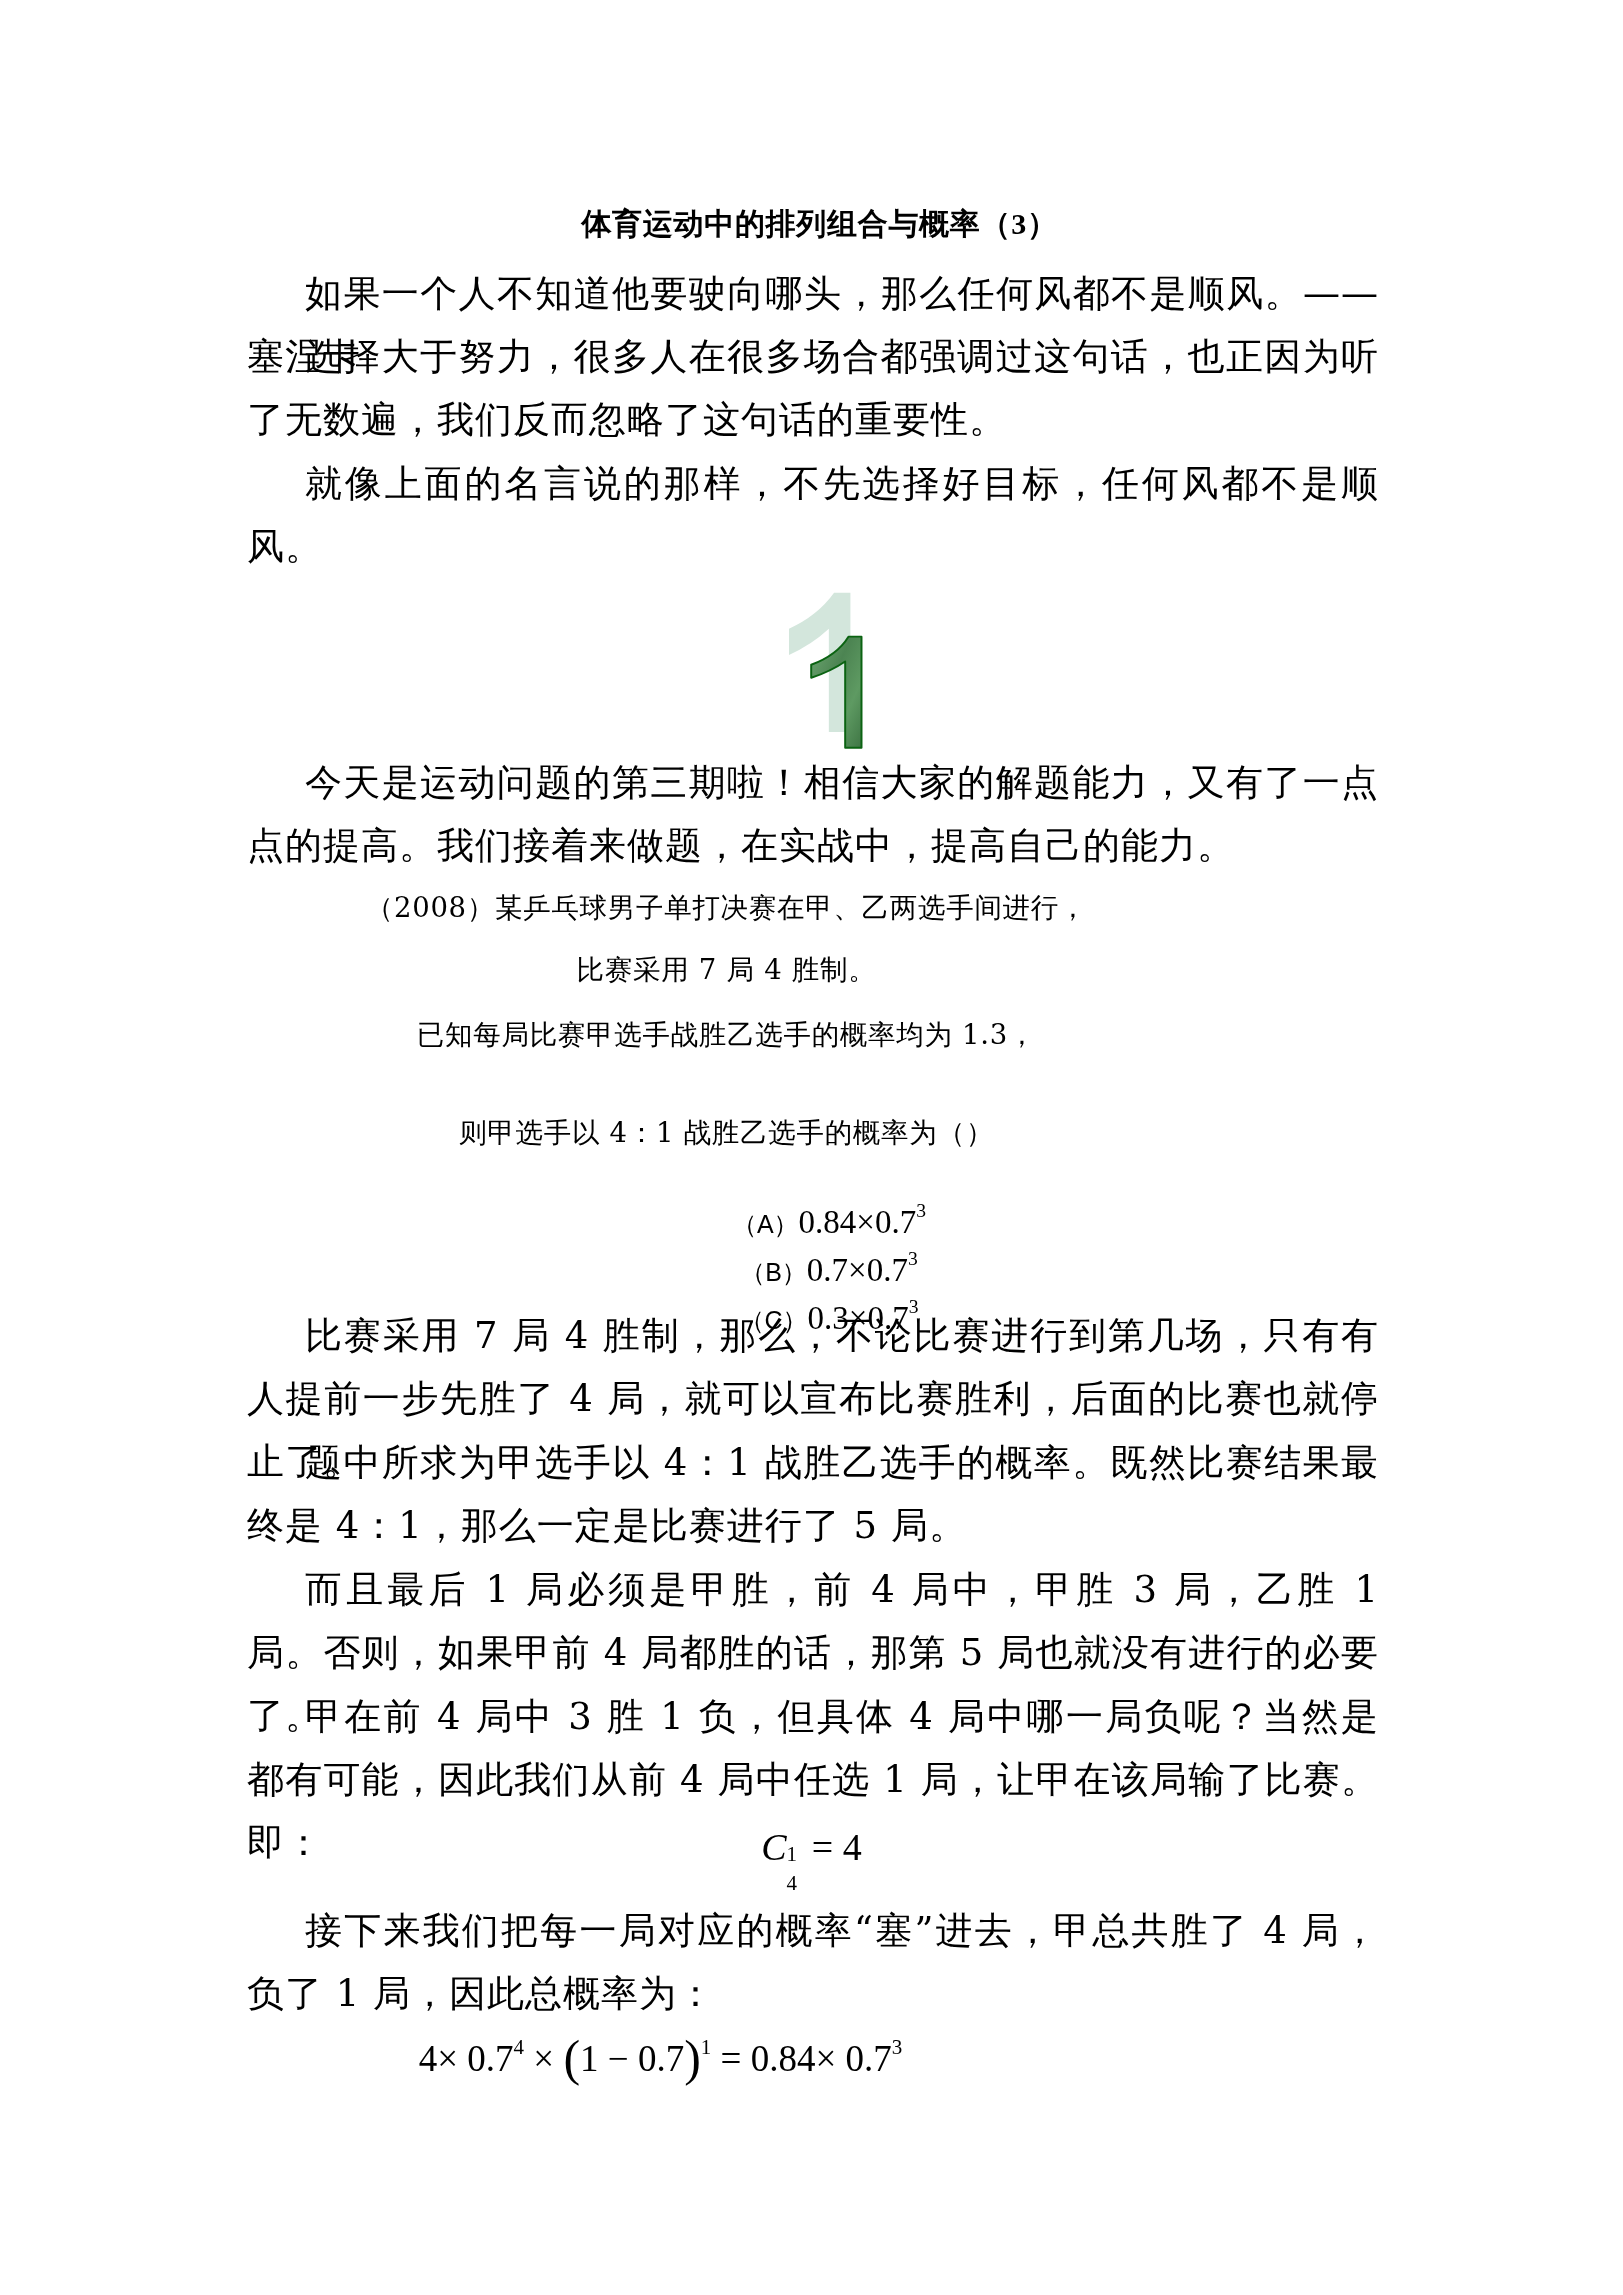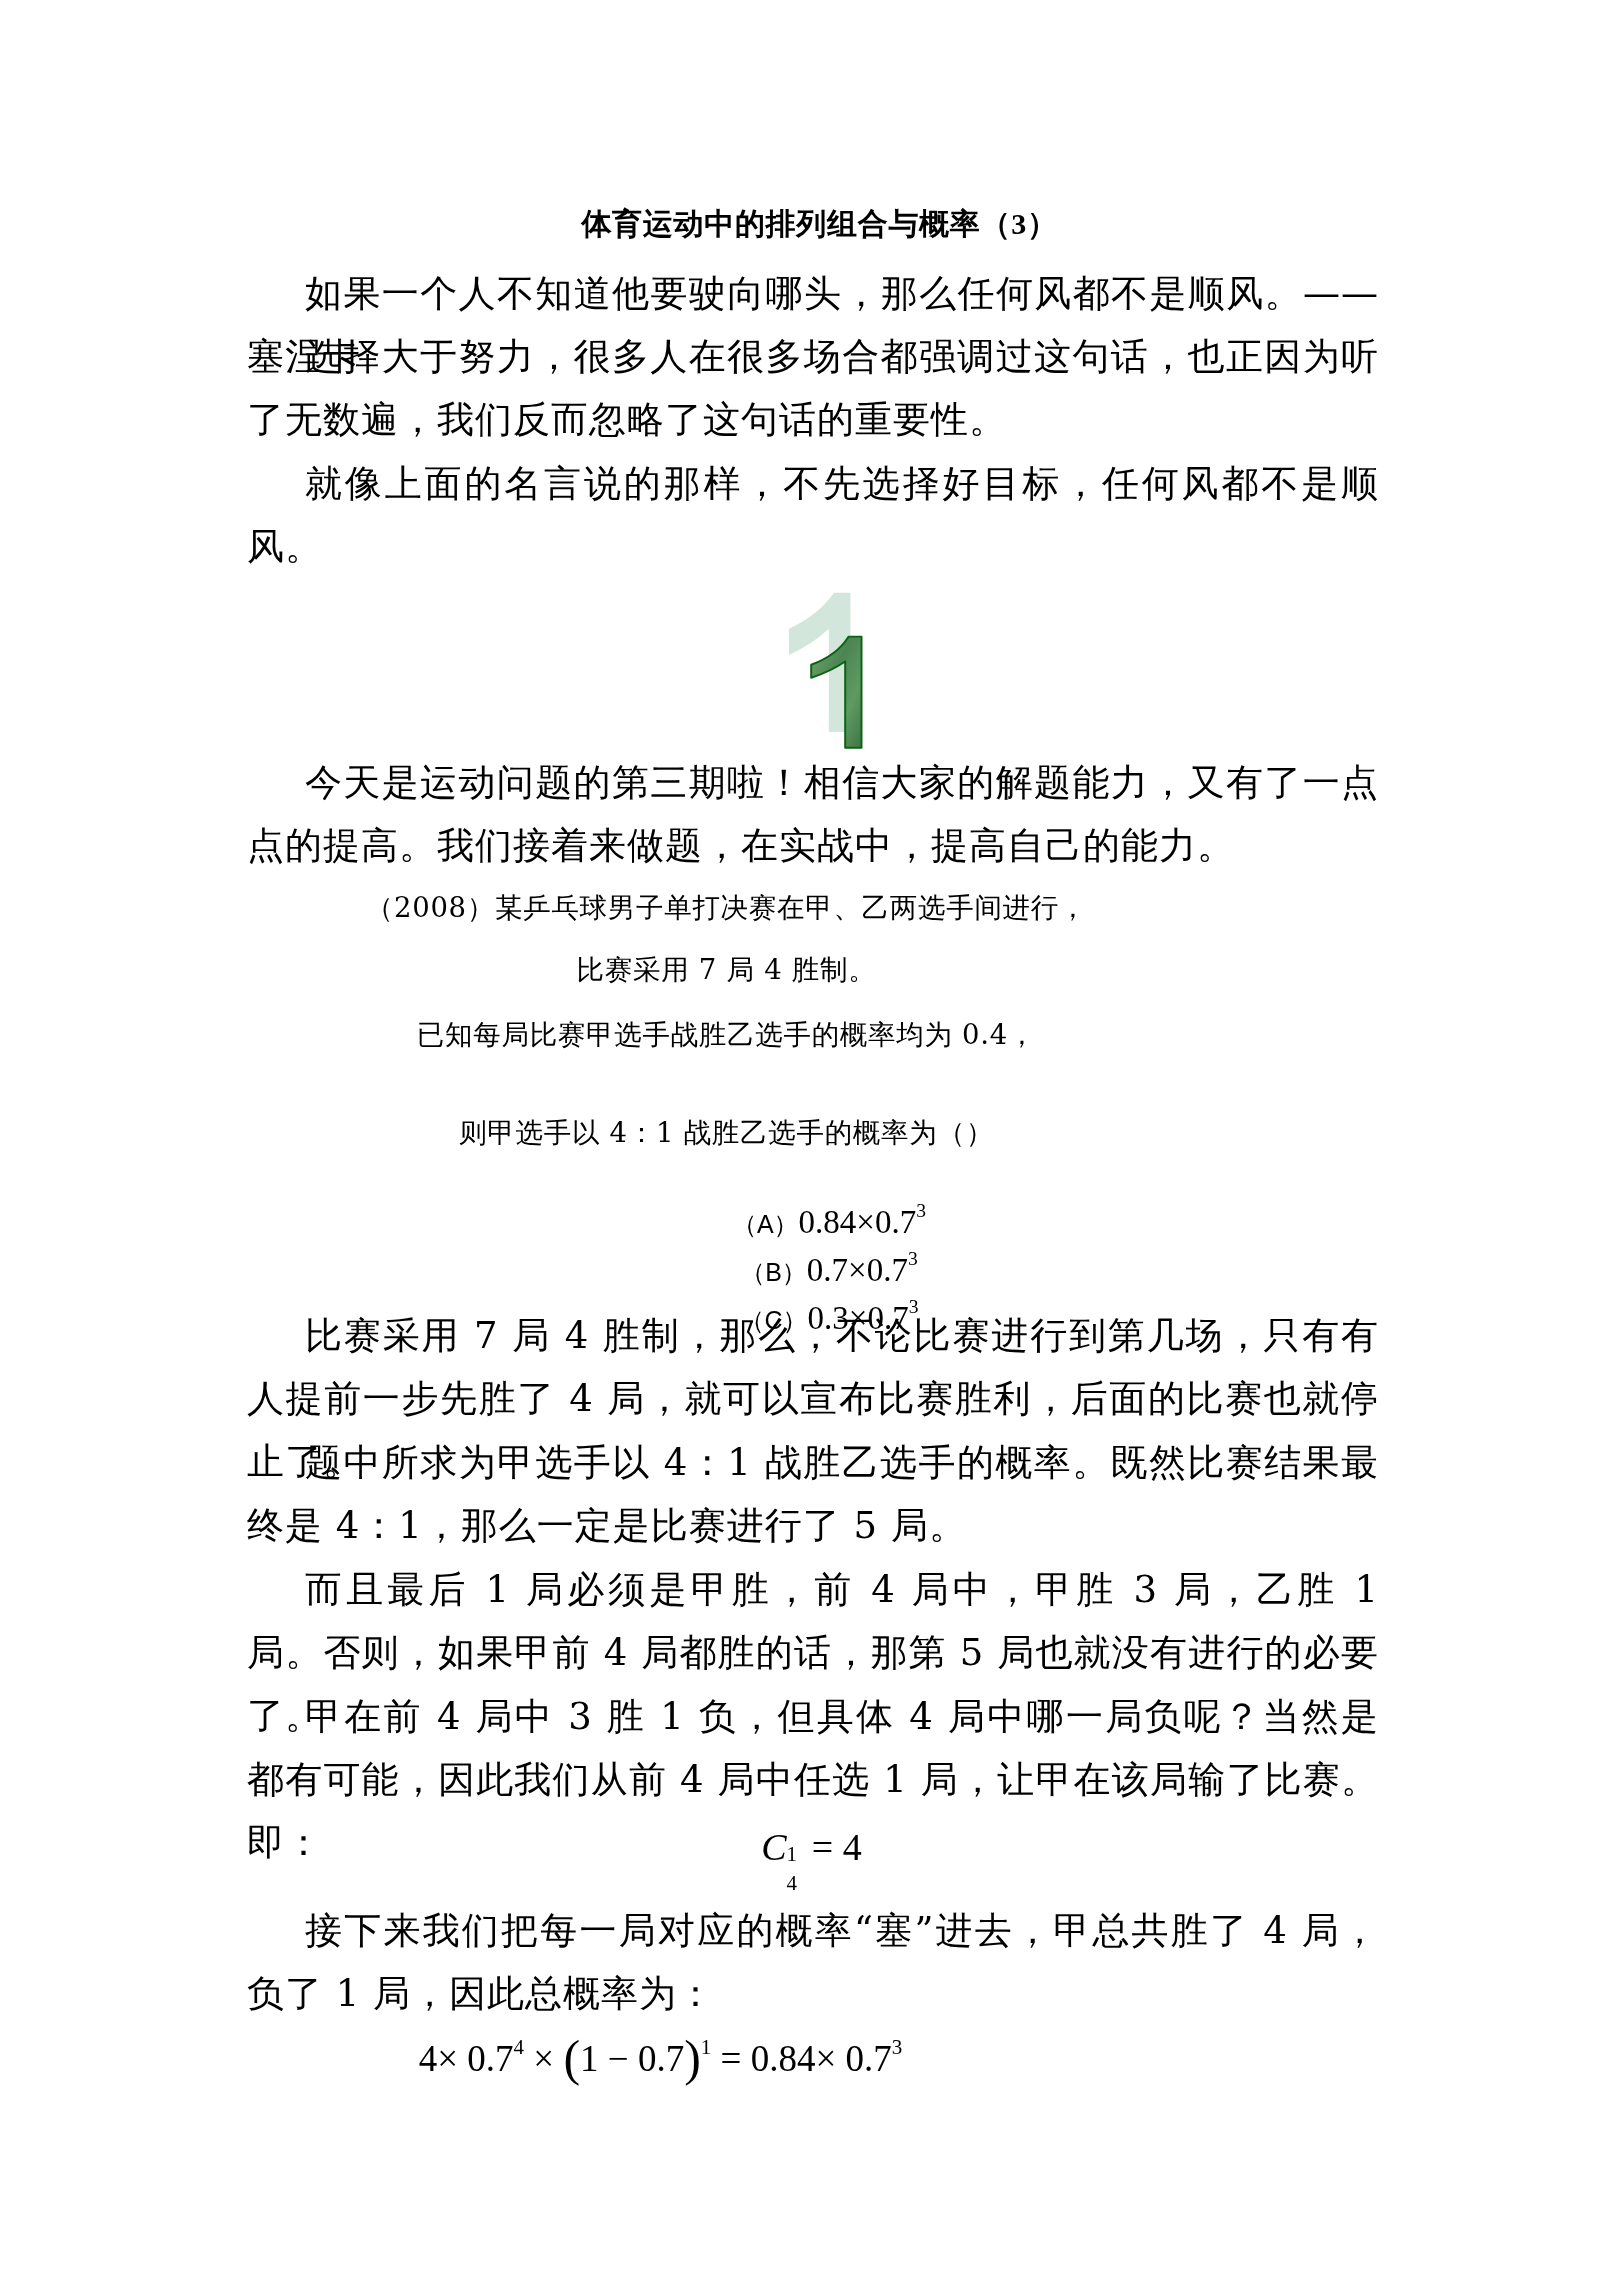--- a/index.html
+++ b/index.html
@@ -56,21 +56,21 @@
       <path d="M95 15 L120 15 L120 228 L87 228 L87 70 Q60 95 26 110 L26 70 Q70 50 95 15 Z" fill="#d3e6dc"></path>
 
       <path d="M117 82 L137 82 L137 252 L112 252 L112 120 Q90 135 60 145 L60 125 Q100 110 117 82 Z" fill="url(#g1)" stroke="#0b6312" stroke-width="3" stroke-linejoin="round"></path>
     </svg>
   </div>
 
   <div class="abs para" style="top:751px;">今天是运动问题的第三期啦！相信大家的解题能力，又有了一点点的提高。我们接着来做题，在实战中，提高自己的能力。</div>
 
   <div class="abs center" style="top:888px;">（2008）某乒乓球男子单打决赛在甲、乙两选手间进行，</div>
   <div class="abs center" style="top:950px;">比赛采用 7 局 4 胜制。</div>
-  <div class="abs center" style="top:1015px;">已知每局比赛甲选手战胜乙选手的概率均为 0.4，</div>
+  <div class="abs center" style="top:1015px;">已知每局比赛甲选手战胜乙选手的概率均为 1.3，</div>
   <div class="abs center" style="top:1077px;margin-top:36px;">则甲选手以 4：1 战胜乙选手的概率为（）</div>
 
   <div class="abs opt-row" style="top:1153px;">
     <span class="opt"><span class="opt-label">（A）</span><span class="math">0.84</span><span class="math">×</span><span class="math">0.7</span><span class="math"><sup>3</sup></span></span>
     <span class="opt"><span class="opt-label">（B）</span><span class="math">0.7</span><span class="math">×</span><span class="math">0.7</span><span class="math"><sup>3</sup></span></span>
     <span class="opt"><span class="opt-label">（C）</span><span class="math">0.3</span><span class="math">×</span><span class="math">0.7</span><span class="math"><sup>3</sup></span></span>
   </div>
 
 
   <div class="abs para" style="top:1304px;">比赛采用 7 局 4 胜制，那么，不论比赛进行到第几场，只有有人提前一步先胜了 4 局，就可以宣布比赛胜利，后面的比赛也就停止了。</div>

